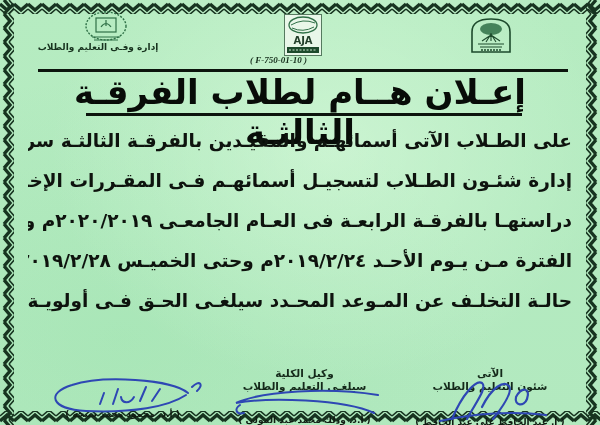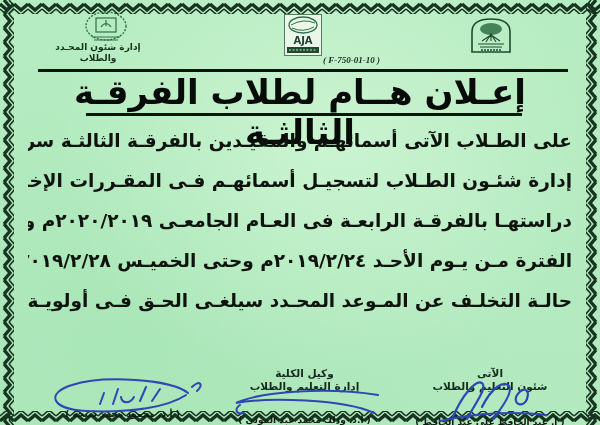--- a/index.html
+++ b/index.html
@@ -16,21 +16,21 @@
   .edge-bottom{bottom:2px;left:0;}
   .edge-left{top:0;left:2px;}
   .edge-right{top:0;right:2px;}
 
   
   .stamp{position:absolute;top:10px;left:84px;}
   .dept{position:absolute;top:42px;left:36px;width:124px;text-align:center;
         font-size:9px;font-weight:bold;color:#17321e;line-height:11px;}
   .aja{position:absolute;top:14px;left:284px;}
   .emblem{position:absolute;top:16px;left:468px;}
-  .formcode{position:absolute;top:55px;left:250px;width:130px;text-align:right;
+  .formcode{position:absolute;top:55px;left:250px;width:130px;text-align:left;
         font-family:"Liberation Serif",serif;font-style:italic;font-weight:bold;
         font-size:9px;color:#142c1a;direction:ltr;}
   .rule-top{position:absolute;top:69px;left:38px;width:530px;height:3px;background:#0c140d;}
   .title{position:absolute;top:72px;left:40px;width:520px;text-align:center;
         font-size:34px;font-weight:bold;color:#080c08;line-height:40px;}
   .rule-title{position:absolute;top:113px;left:86px;width:436px;height:2.5px;background:#0c140d;}
 
   
   .bodytext{position:absolute;top:121px;left:28px;width:544px;color:#0e130e;}
   .bline{height:40px;line-height:40px;font-size:18.5px;font-weight:bold;
@@ -97,21 +97,21 @@
       </defs>
     <rect width="12" height="425" fill="url(#zzr)"></rect>
   </svg>
 
   <svg class="stamp" width="44" height="32" viewBox="0 0 44 32">
     <ellipse cx="22" cy="16" rx="20" ry="14" fill="none" stroke="#2f7047" stroke-width="1.4" stroke-dasharray="2 1.4"></ellipse>
     <rect x="12" y="8" width="20" height="14" fill="none" stroke="#2f7047" stroke-width="1.2"></rect>
     <path d="M17 17 q5 -7 10 0 M22 10 v6" fill="none" stroke="#2f7047" stroke-width="1.2"></path>
     <path d="M8 27 h28 M10 30 h24" stroke="#2f7047" stroke-width="1"></path>
   </svg>
-  <div class="dept">إدارة شئون المحـدد والطلاب</div>
+  <div class="dept">إدارة وفـى التعليم والطلاب</div>
 
   <svg class="aja" width="38" height="42" viewBox="0 0 38 42">
     <rect x="0.5" y="0.5" width="37" height="41" fill="#e9f7e9" stroke="#557a5f" stroke-width="1"></rect>
     <ellipse cx="19" cy="11" rx="14" ry="8" fill="none" stroke="#2f7047" stroke-width="1.3"></ellipse>
     <path d="M7 11 q12 -7 24 -2 M8 14 q11 5 22 -1" fill="none" stroke="#2f7047" stroke-width="1"></path>
     <text x="19" y="30" text-anchor="middle" font-family="DejaVu Sans, sans-serif" font-size="10" font-weight="bold" fill="#23402b" aria-label="AJA">AJA</text>
     <rect x="3" y="33" width="32" height="6" fill="#1d4a2c"></rect>
     <path d="M5 36 h28" stroke="#cfe8cf" stroke-width="1" stroke-dasharray="2 1.5"></path>
   </svg>
 
@@ -144,21 +144,21 @@
         <path d="M150 14 c8 -8 12 -2 5 4"></path>
         <path d="M146 20 C130 6 60 2 30 12 C4 20 8 36 44 38 C90 40 126 34 144 22"></path>
         <path d="M118 16 l-8 12 M104 14 l-6 14 M92 24 c-4 7 -12 7 -13 0 M76 16 l-5 15 M62 20 l-4 11"></path>
       </g>
     </svg>
     <div class="name">( أ.د. محمود محمد شيحه )</div>
   </div>
 
   <div class="sig sig-mid">
     <div class="role">وكيل الكلية</div>
-    <div class="role">إدارة التعليم والطلاب</div>
+    <div class="role">سيلغـى التعليم والطلاب</div>
     <svg class="scribble scr-mid" width="155" height="34" viewBox="0 0 155 34">
       <g fill="none" stroke="#2e47b4" stroke-width="2" stroke-linecap="round">
         <path d="M150 8 C100 0 34 4 8 16 C40 10 116 12 146 26"></path>
         <path d="M12 18 c-6 4 -4 10 4 8"></path>
       </g>
     </svg>
     <div class="name">( أ.د. وذلك محمد عبد المولى )</div>
   </div>
 
   <div class="sig sig-right">

